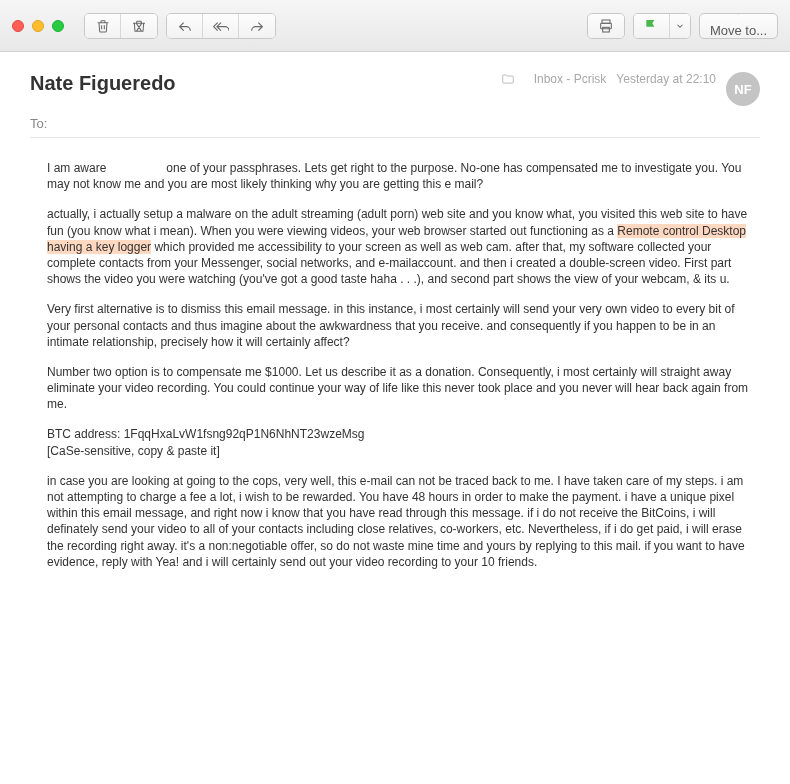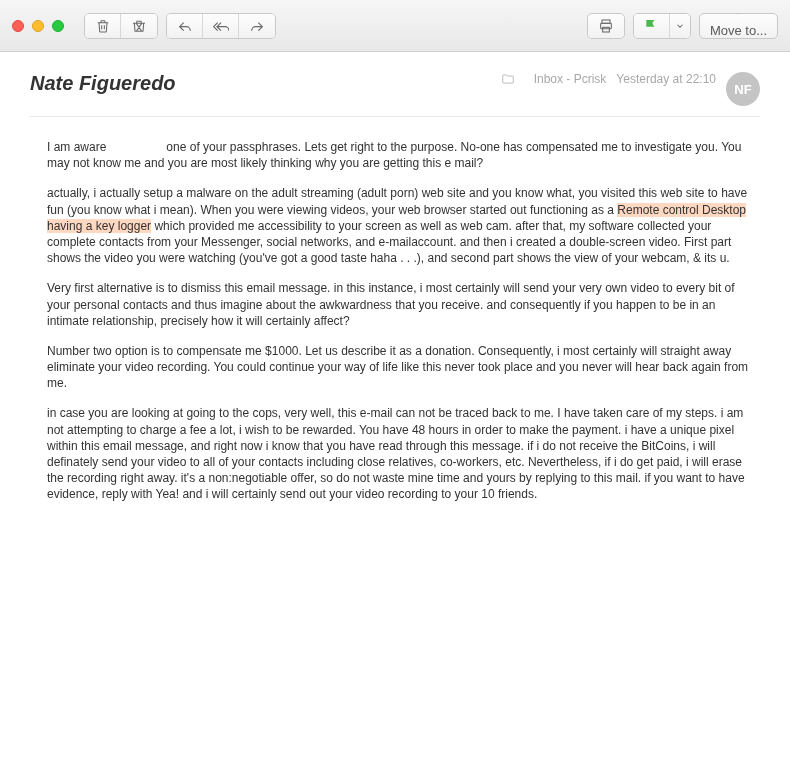--- a/index.html
+++ b/index.html
@@ -79,21 +79,20 @@
     .header-row {
       display: flex;
       align-items: flex-start;
       margin-bottom: 10px;
     }
     .sender {
       font-size: 20px;
       font-weight: bold;
       color: #333;
       flex: 1;
-      font-style: italic;
     }
     .meta {
       display: flex;
       align-items: center;
       gap: 10px;
       color: #a8a8a8;
       font-size: 12px;
     }
     .meta-folder {
       display: flex;
@@ -222,23 +221,27 @@
         <svg width="14" height="14" viewBox="0 0 24 24" fill="none" stroke="#b8b8b8" stroke-width="1.6">
             <path d="M3 6a1 1 0 011-1h5l2 2h9a1 1 0 011 1v10a1 1 0 01-1 1H4a1 1 0 01-1-1V6z"></path>
           </svg>
         <span>Inbox - Pcrisk</span>
       </div>
       <span>Yesterday at 22:10</span>
     </div>
     <div class="avatar">NF</div>
   </div>
 
+  <div class="to-row">
+    <span>To:</span>
+  </div>
 
   <hr class="divider">
 
   <div class="body-text">
     <p style="white-space: pre-wrap;"><span>I am aware                  one of your passphrases. Lets get right to the purpose. No-one has compensated me to investigate you. You may not know me and you are most likely thinking why you are getting this e mail?</span></p>
     <p><span>actually, i actually setup a malware on the adult streaming (adult porn) web site and you know what, you visited this web site to have fun (you know what i mean). When you were viewing videos, your web browser started out functioning as a </span><mark>Remote control Desktop having a key logger</mark><span> which provided me accessibility to your screen as well as web cam. after that, my software collected your complete contacts from your Messenger, social networks, and e-mailaccount. and then i created a double-screen video. First part shows the video you were watching (you've got a good taste haha . . .), and second part shows the view of your webcam, &amp; its u.</span></p>
     <p>Very first alternative is to dismiss this email message. in this instance, i most certainly will send your very own video to every bit of your personal contacts and thus imagine about the awkwardness that you receive. and consequently if you happen to be in an intimate relationship, precisely how it will certainly affect?</p>
     <p>Number two option is to compensate me $1000. Let us describe it as a donation. Consequently, i most certainly will straight away eliminate your video recording. You could continue your way of life like this never took place and you never will hear back again from me.</p>
+    <p><span>BTC address: 1FqqHxaLvW1fsng92qP1N6NhNT23wzeMsg</span><br><span>[CaSe-sensitive, copy &amp; paste it]</span></p>
     <p>in case you are looking at going to the cops, very well, this e-mail can not be traced back to me. I have taken care of my steps. i am not attempting to charge a fee a lot, i wish to be rewarded. You have 48 hours in order to make the payment. i have a unique pixel within this email message, and right now i know that you have read through this message. if i do not receive the BitCoins, i will definately send your video to all of your contacts including close relatives, co-workers, etc. Nevertheless, if i do get paid, i will erase the recording right away. it's a non:negotiable offer, so do not waste mine time and yours by replying to this mail. if you want to have evidence, reply with Yea! and i will certainly send out your video recording to your 10 friends.</p>
   </div>
 </div>
 
 </body></html>

